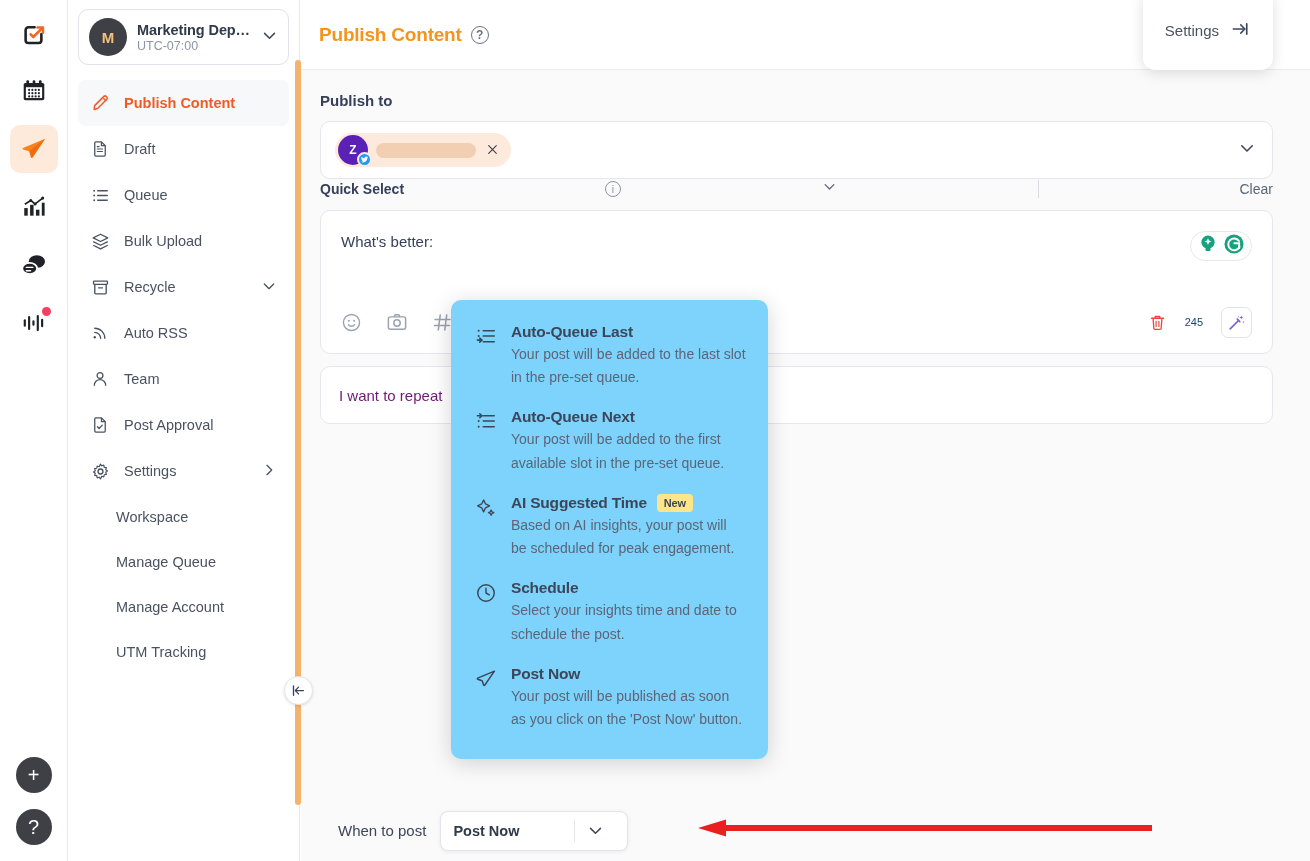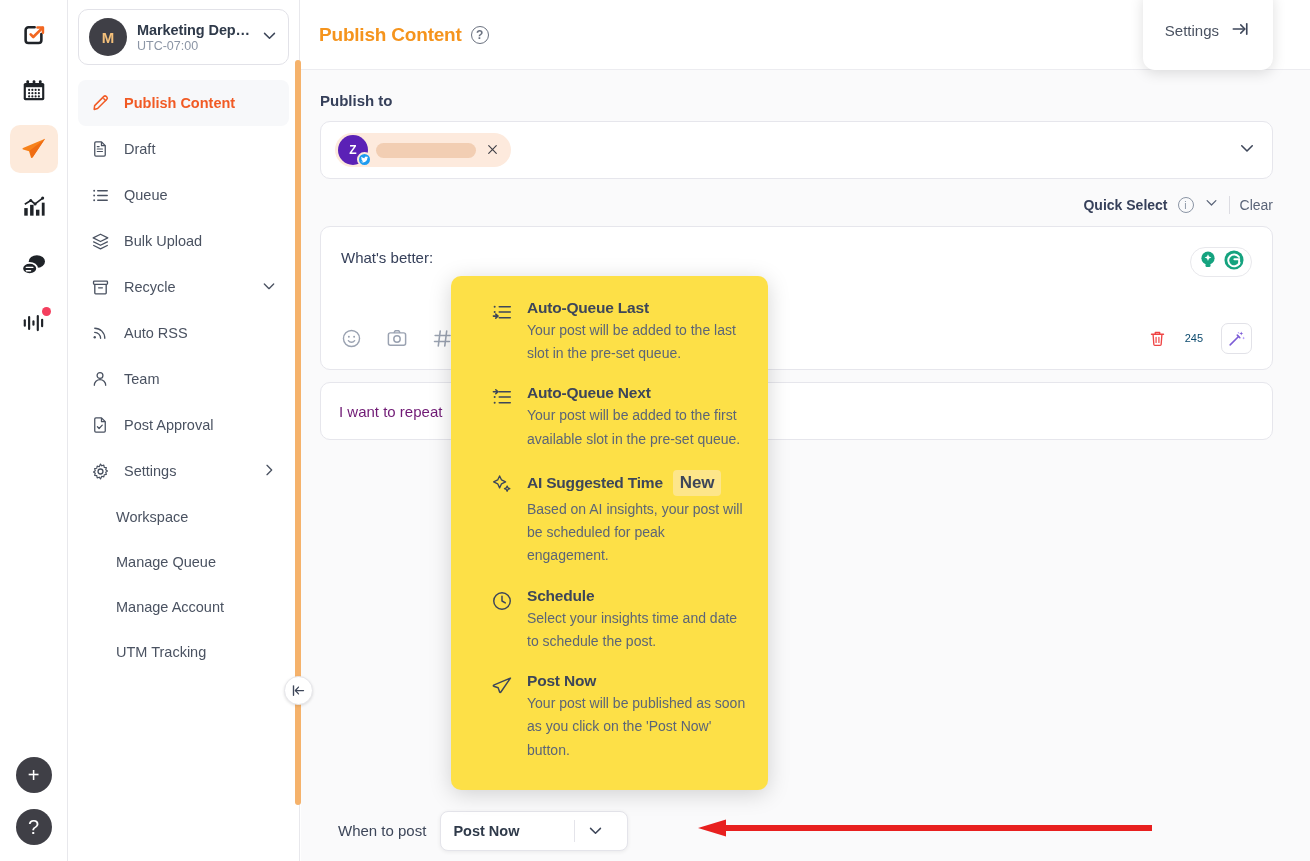--- a/index.html
+++ b/index.html
@@ -148,22 +148,22 @@
     border: 2px solid #fdeadd; display:flex; align-items:center; justify-content:center;
   }
   .redacted {
     width: 100px; height: 15px; border-radius: 8px;
     background: #f0c9ab; opacity: .85;
   }
   .chip-x { font-size: 15px; color:#3f3f46; cursor:pointer; padding: 0 2px; }
   .chev-right-abs { position:absolute; right: 16px; top: 50%; transform: translateY(-50%); cursor:pointer; }
 
   .quick-row {
-    display:flex; align-items:center; justify-content:flex-end;
-    gap: 10px; margin-top: 16px; padding-right: 0;
+    display:flex; align-items:center; justify-content:space-between;
+    gap: 10px; margin-top: 0; padding-right: 0;
   }
   .quick-select { font-size: 14px; font-weight:700; color:#36405a; cursor:pointer; }
   .qs-info {
     width: 16px; height:16px; border-radius:50%;
     border:1.3px solid #8b95a5; color:#8b95a5;
     font-size: 10.5px; display:flex; align-items:center; justify-content:center;
   }
   .qs-divider { width:1px; height: 18px; background:#dcdce2; }
   .clear-link { font-size: 14px; color:#5a6478; cursor:pointer; }
 
@@ -217,35 +217,35 @@
     background:#fff; border:1px solid #e4e4ea; border-radius: 8px;
     box-shadow: 0 1px 4px rgba(0,0,0,.07);
     display:flex; align-items:center; padding: 0 12px;
     font-size: 14.5px; font-weight:700; color:#2f3a4a; cursor:pointer;
   }
   .ws-sep { width:1px; height:22px; background:#e4e4ea; margin-left:auto; }
   .ws-chev { width: 40px; display:flex; align-items:center; justify-content:center; }
 
   
   .menu {
-    position:absolute; left: 451px; top: 276px; width: 317px;
-    background:#fde047; border-radius: 10px;
+    position:absolute; left: 451px; top: 300px; width: 317px;
+    background:#7dd3fc; border-radius: 10px;
     box-shadow: 0 4px 22px rgba(0,0,0,.17);
-    padding: 16px 0 16px 16px; z-index: 50;
+    padding: 16px 0 16px 0; z-index: 50;
   }
   .menu-item {
     display:flex; gap: 14px; padding: 7px 22px 12px 24px; cursor:pointer;
   }
   .menu-ico { width: 22px; flex:0 0 auto; padding-top: 3px; }
   .menu-title {
     font-size: 15.5px; font-weight: 700; color:#3d4659;
     display:flex; align-items:center; gap: 10px; letter-spacing:-0.2px;
   }
   .badge-new {
-    background:#fde68a; color:#3d4659; font-size: 17px; font-weight:700;
+    background:#fde68a; color:#3d4659; font-size: 11px; font-weight:700;
     border-radius: 4px; padding: 3px 7px;
   }
   .menu-desc {
     font-size: 14px; color:#5c6577; line-height: 1.66; margin-top: 2px;
   }
 
   
   .red-arrow { position:absolute; left: 696px; top: 818px; z-index: 60; }
 </style>
 </head>

